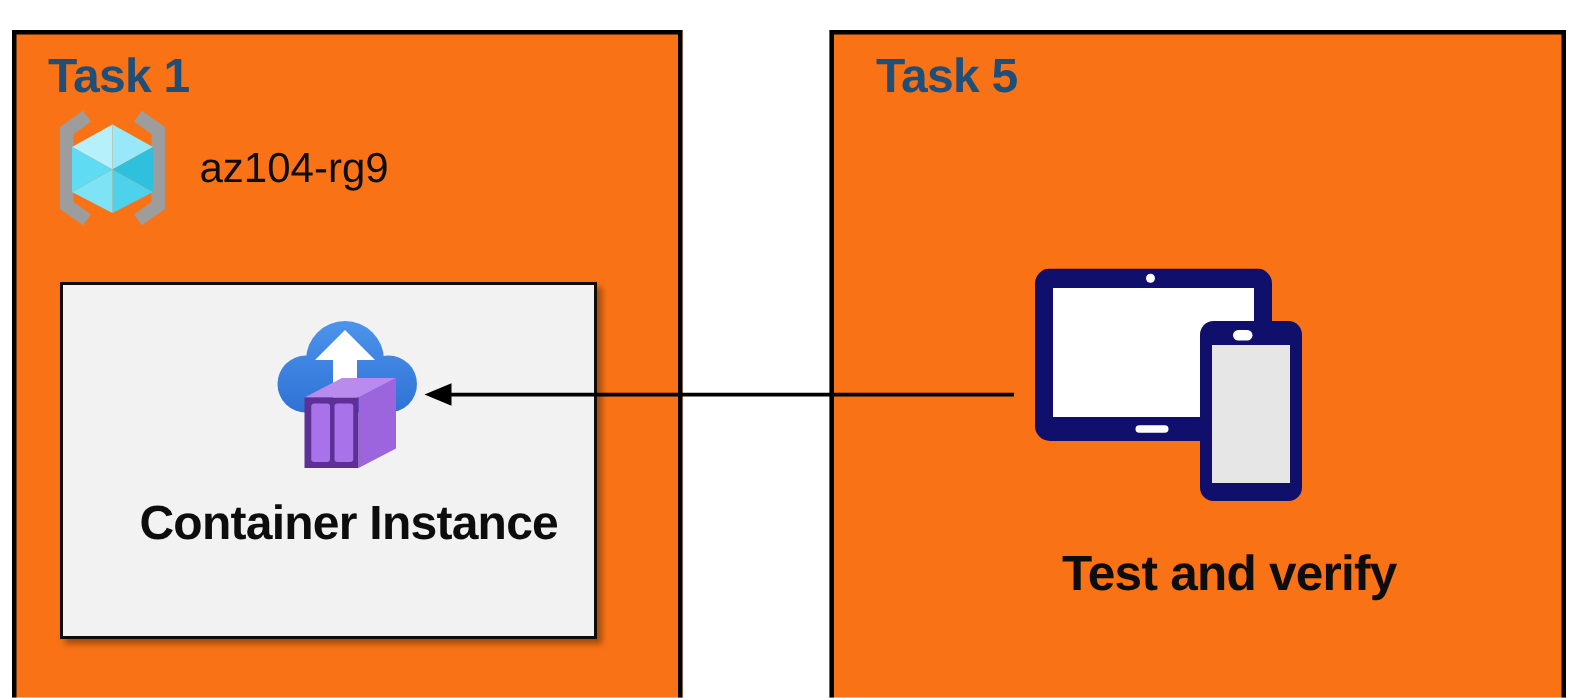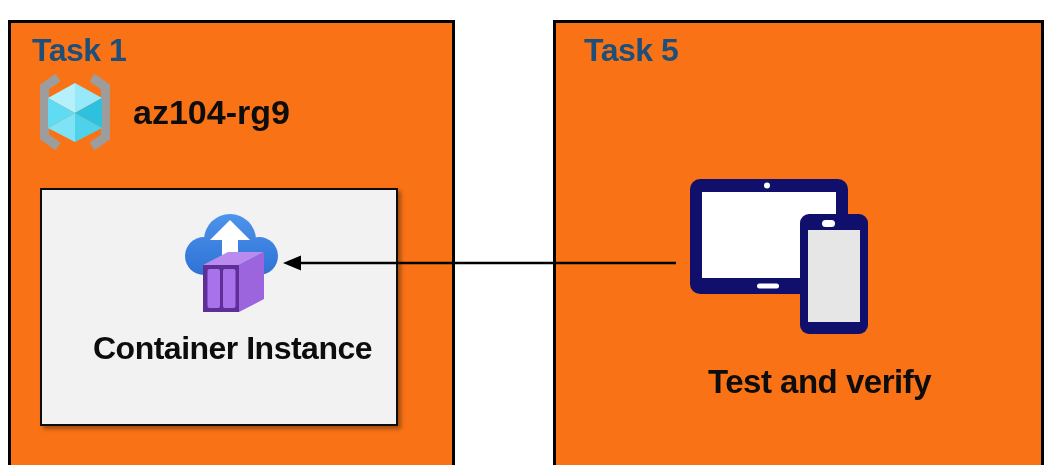--- a/index.html
+++ b/index.html
@@ -32,22 +32,22 @@
 
   .rg-row {
     position: absolute;
     left: 20px;
     top: 50px;
     display: flex;
     align-items: center;
     gap: 14px;
   }
   .rg-name {
-    font-size: 34px;
-    font-weight: 700;
+    font-size: 28px;
+    font-weight: 400;
     color: var(--text-black, #0d0d0d);
     white-space: nowrap;
   }
 
   .container-card {
     position: absolute;
     left: 29px;
     top: 165px;
     width: 358px;
     height: 238px;

